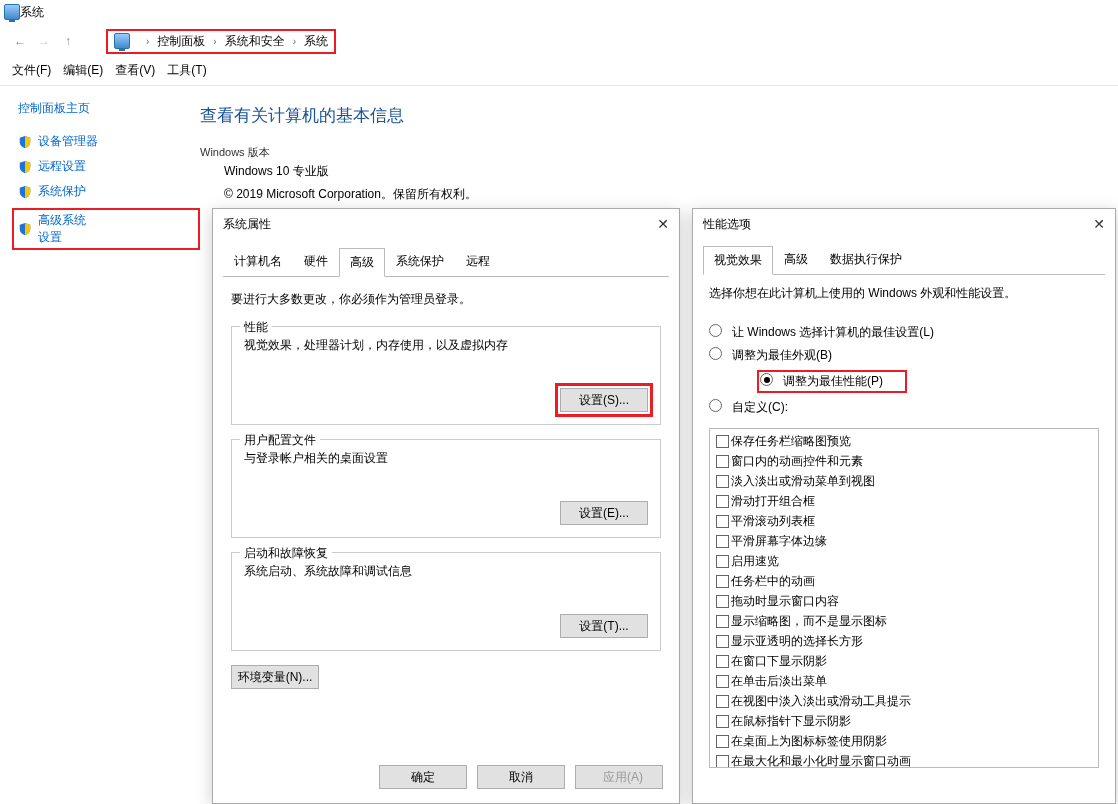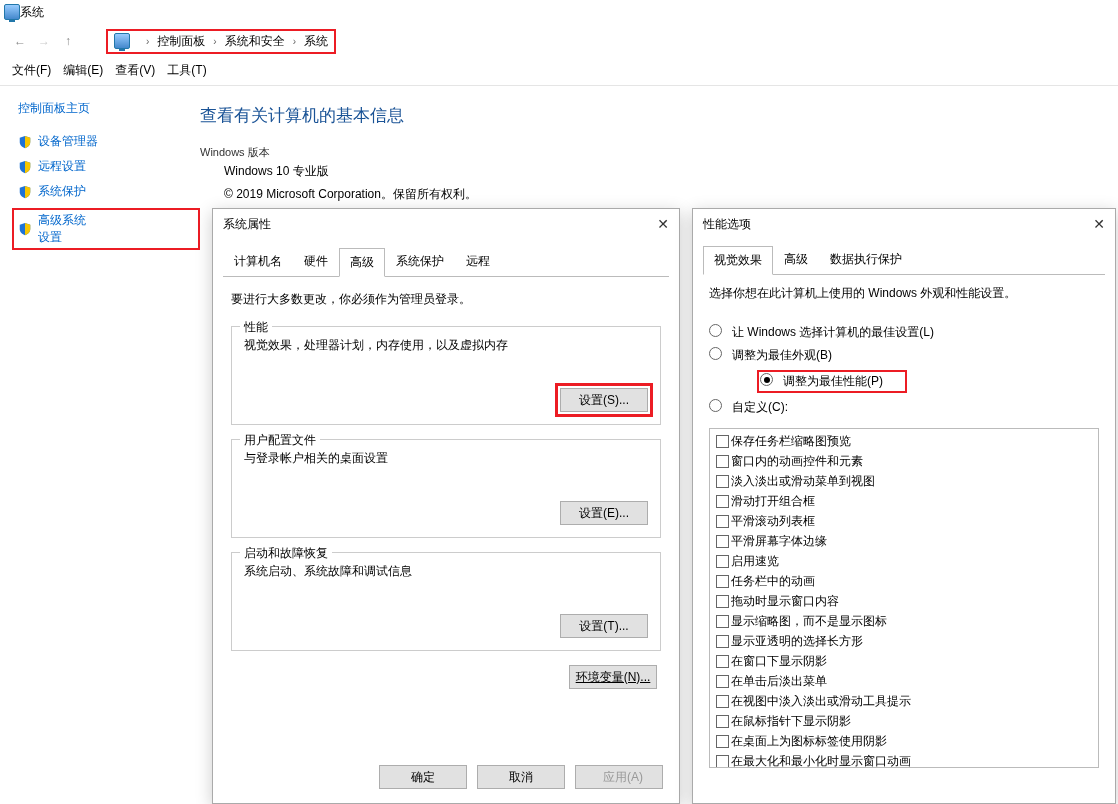--- a/index.html
+++ b/index.html
@@ -38,21 +38,21 @@
 .tab.active { border: 1px solid #bbb; border-bottom: 1px solid #fff; position: relative; top: 1px; }
 .tab-underline { border-bottom: 1px solid #bbb; margin: 0 10px; }
 .dlg-body { padding: 14px 18px 0 18px; flex: 1; display: flex; flex-direction: column; gap: 14px; }
 .hint { margin-bottom: 4px; }
 .group { border: 1px solid #ccc; padding: 10px 12px 12px 12px; position: relative; }
 .group .legend { position: absolute; top: -8px; left: 8px; background: #fff; padding: 0 4px; }
 .group-row { display: flex; justify-content: flex-end; margin-top: 34px; }
 .btn { min-width: 88px; height: 24px; border: 1px solid #adadad; background: #e1e1e1; display: inline-flex; align-items: center; justify-content: center; cursor: default; }
 .btn.hl { outline: 3px solid #ec1c24; outline-offset: 2px; }
 .btn.disabled { color: #999; padding-left: 8px; }
-.env-row { display:flex; justify-content:flex-end; padding-right:4px;text-decoration:underline; }
+.env-row { display:flex; justify-content:flex-start; padding-right:4px; }
 .dlg-footer { display: flex; justify-content: flex-end; gap: 10px; padding: 10px 16px 14px 0; }
 
 
 .dlg2 { position: absolute; left: 692px; top: 208px; width: 424px; height: 596px; background: #fff; border: 1px solid #aaa; box-shadow: 0 4px 16px rgba(0,0,0,.2); display: flex; flex-direction: column; }
 .dlg2 .tabs { padding: 6px 10px 0 10px; }
 .dlg2 .dlg-body { padding: 10px 16px 0 16px; gap: 8px; }
 .radio-list { display:flex; flex-direction:column; gap:6px; margin-top:14px; }
 .radio-item { display:flex; align-items:flex-start; gap:10px; }
 .radio { width:13px; height:13px; border:1px solid #666; border-radius:50%; display:inline-flex; align-items:center; justify-content:center; }
 .radio.checked::after { content:""; width:6px; height:6px; background:#000; border-radius:50%; }

